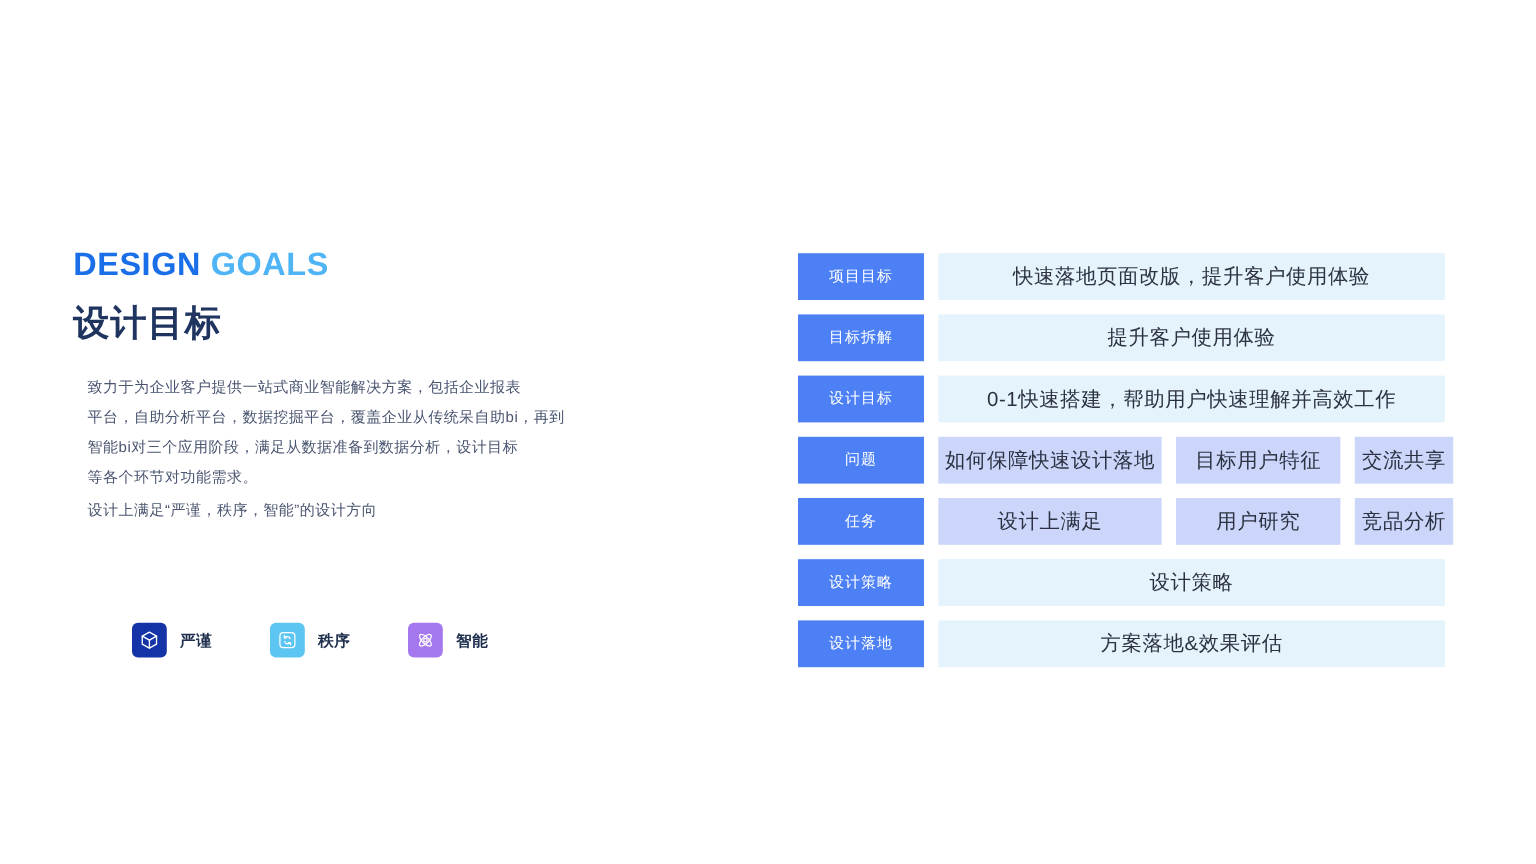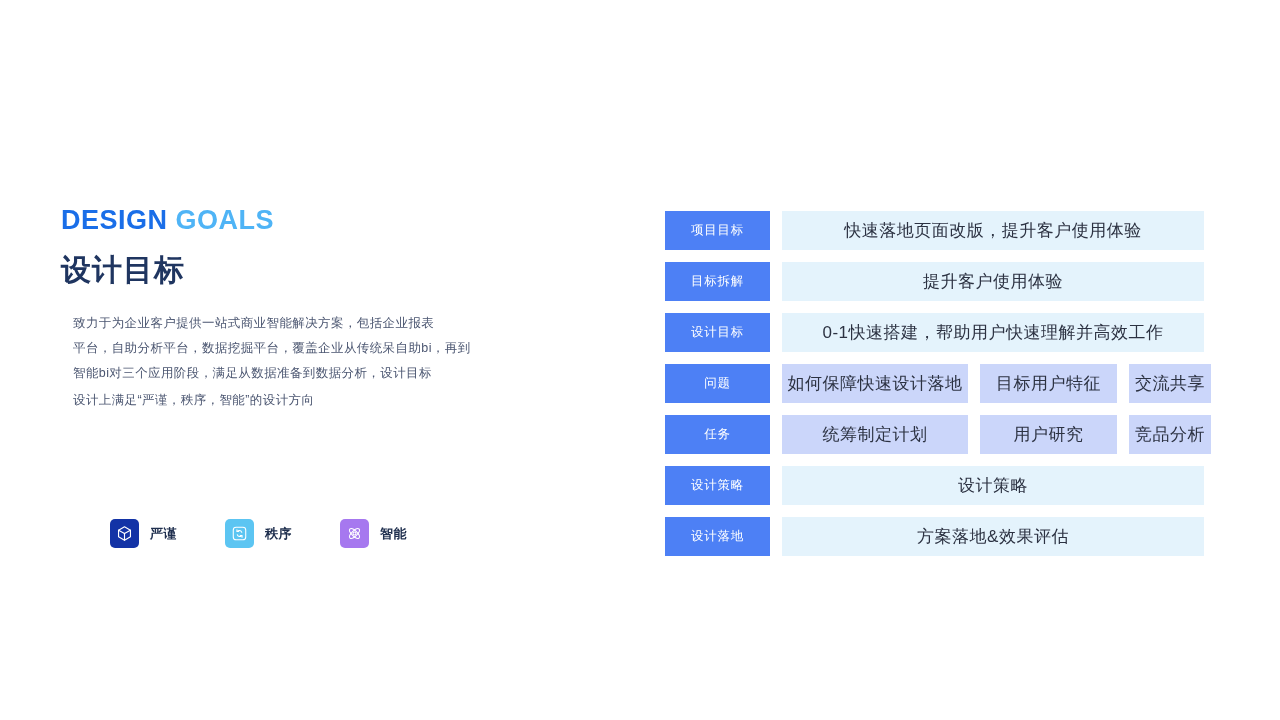--- a/index.html
+++ b/index.html
@@ -125,20 +125,21 @@
       <span class="w1">DESIGN</span>
       <span class="w2">GOALS</span>
     </div>
 
     <div class="heading">设计目标</div>
 
     <div class="paragraph">
       <p>致力于为企业客户提供一站式商业智能解决方案，包括企业报表</p>
       <p>平台，自助分析平台，数据挖掘平台，覆盖企业从传统呆自助bi，再到</p>
       <p>智能bi对三个应用阶段，满足从数据准备到数据分析，设计目标</p>
+      <p>等各个环节对功能需求。</p>
       <p class="last">设计上满足“严谨，秩序，智能”的设计方向</p>
     </div>
   </div>
 
   <div class="badges">
 
     <div class="badge">
       <div class="badge-tile" style="background:#1333a6;">
         <span>
           <svg width="17" height="17" viewBox="0 0 24 24" fill="none" stroke="#ffffff" stroke-width="1.6" stroke-linejoin="round" stroke-linecap="round">
@@ -209,21 +210,21 @@
       <div class="m-cells">
         <div class="m-cell c1 tone-lav">如何保障快速设计落地</div>
         <div class="m-cell c2 tone-lav">目标用户特征</div>
         <div class="m-cell c3 tone-lav">交流共享</div>
       </div>
     </div>
 
     <div class="m-row">
       <div class="m-label">任务</div>
       <div class="m-cells">
-        <div class="m-cell c1 tone-lav">统筹制定计划</div>
+        <div class="m-cell c1 tone-lav">设计上满足</div>
         <div class="m-cell c2 tone-lav">用户研究</div>
         <div class="m-cell c3 tone-lav">竞品分析</div>
       </div>
     </div>
 
     <div class="m-row">
       <div class="m-label">设计策略</div>
       <div class="m-cells">
         <div class="m-cell full tone-light">设计策略</div>
       </div>

